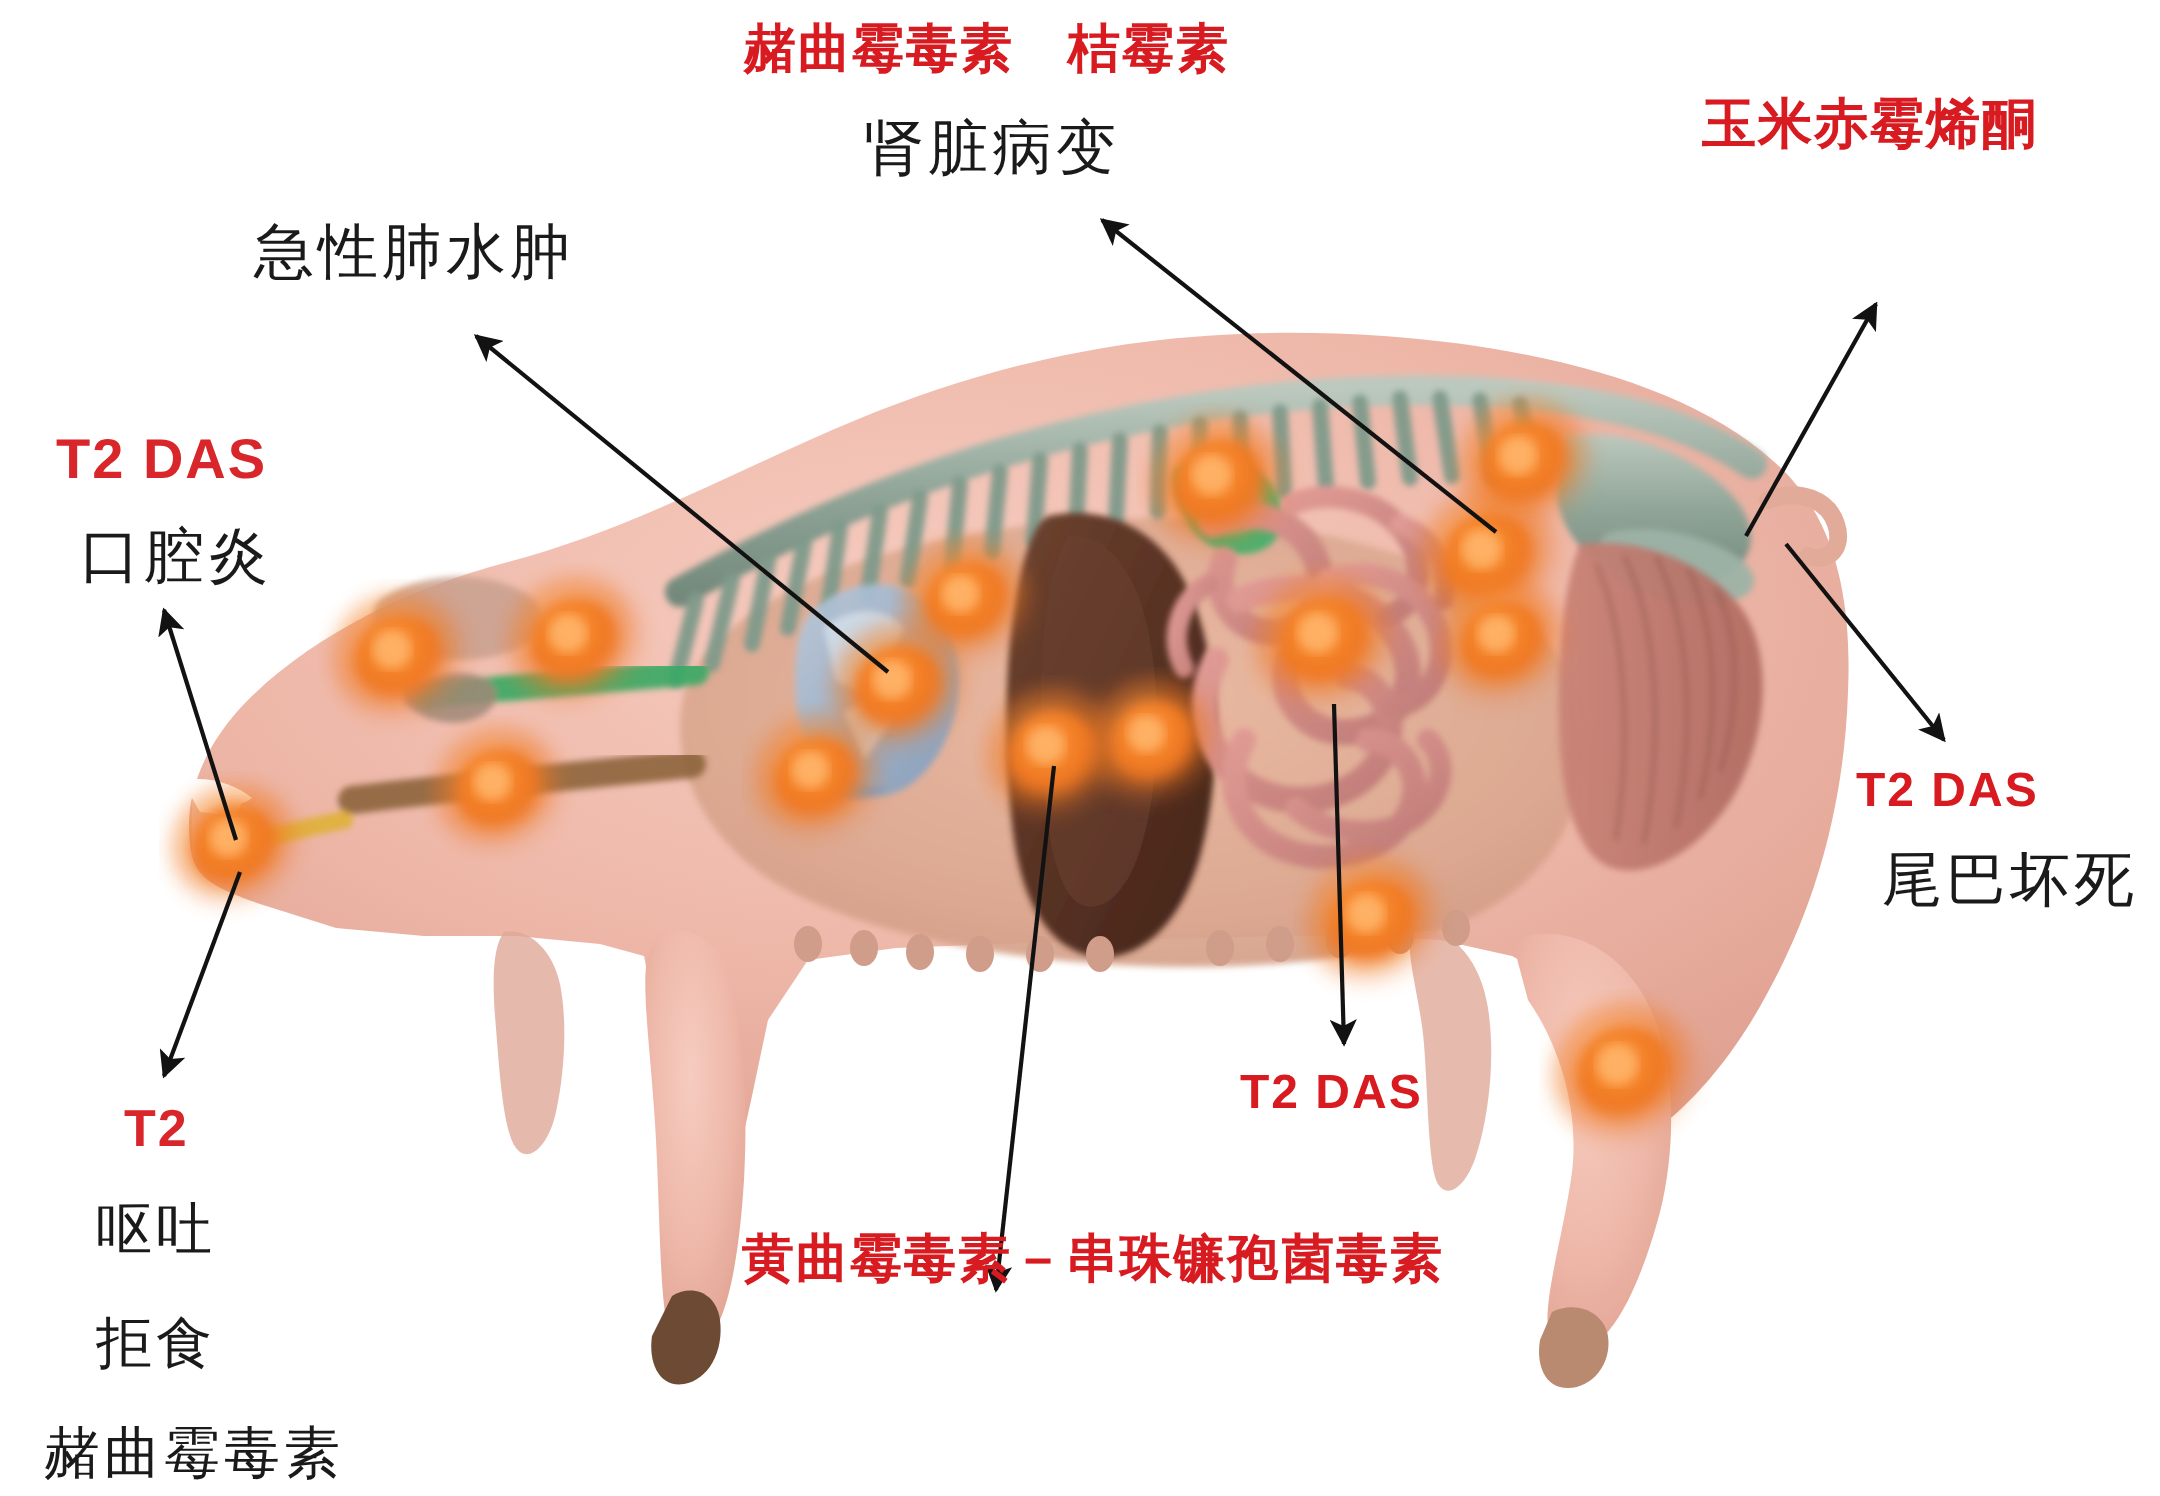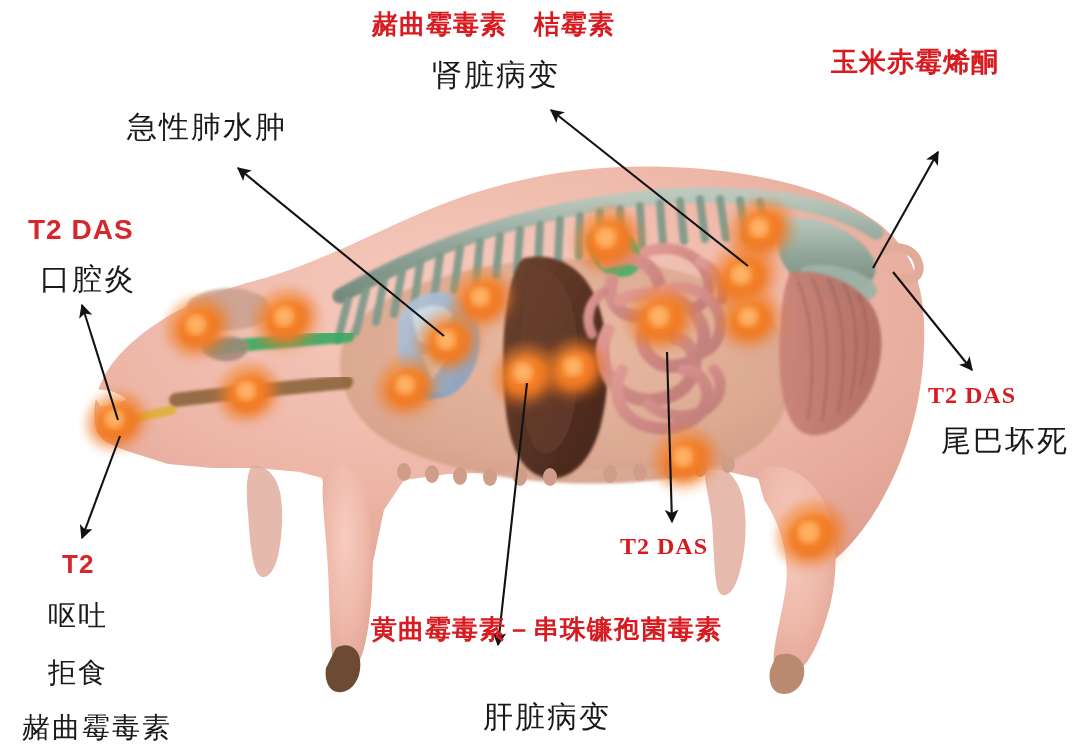--- a/index.html
+++ b/index.html
@@ -8,38 +8,38 @@
     width:1080px;height:748px;position:relative;overflow:hidden;
     font-family:"Liberation Serif","DejaVu Serif",serif;
     background:#ffffff;
   }
   #stage{position:absolute;left:0;top:0;width:1080px;height:748px;}
 
   
   .lbl{position:absolute;white-space:nowrap;line-height:1.15;}
   .tox{            
     color:#d71b20;
-    font-family:Liberation Serif, serif;
+    font-family:Liberation Sans, sans-serif;
     font-weight:bold;
     letter-spacing:1px;
   }
   .sym{            
     color:#1a1a1a;
     font-family:Liberation Serif, serif;
     font-weight:normal;
     letter-spacing:2px;
   }
   .tox-sans{
     color:#d8262b;
     font-family:"Liberation Sans","DejaVu Sans",sans-serif;
     font-weight:bold;
     letter-spacing:1px;
   }
   .f26{font-size:26px;}
-  .f27{font-size:27px;}
+  .f27{font-size:27px;margin-left:20px;}
   .f28{font-size:28px;}
   .f30{font-size:30px;}
   .f24{font-size:24px;}
 
   svg{position:absolute;left:0;top:0;}
   #pigsvg{width:1080px;height:748px;}
   #arrowsvg{width:1080px;height:748px;pointer-events:none;}
 </style>
 </head>
 <body>
@@ -387,15 +387,14 @@
   <div class="lbl sym f28" style="left:48px;top:600px;">呕吐</div>
   <div class="lbl sym f28" style="left:48px;top:657px;">拒食</div>
   <div class="lbl sym f28" style="left:22px;top:712px;">赭曲霉毒素</div>
 
   <div class="lbl tox f24" style="left:928px;top:382px;">T2    DAS</div>
   <div class="lbl sym f30" style="left:941px;top:424px;">尾巴坏死</div>
 
   <div class="lbl tox f24" style="left:620px;top:533px;">T2   DAS</div>
 
   <div class="lbl tox f26" style="left:371px;top:615px;">黄曲霉毒素－串珠镰孢菌毒素</div>
-  <div class="lbl sym f30" style="left:483px;top:700px;">肝脏病变</div>
 
 </div>
 
 </body></html>

